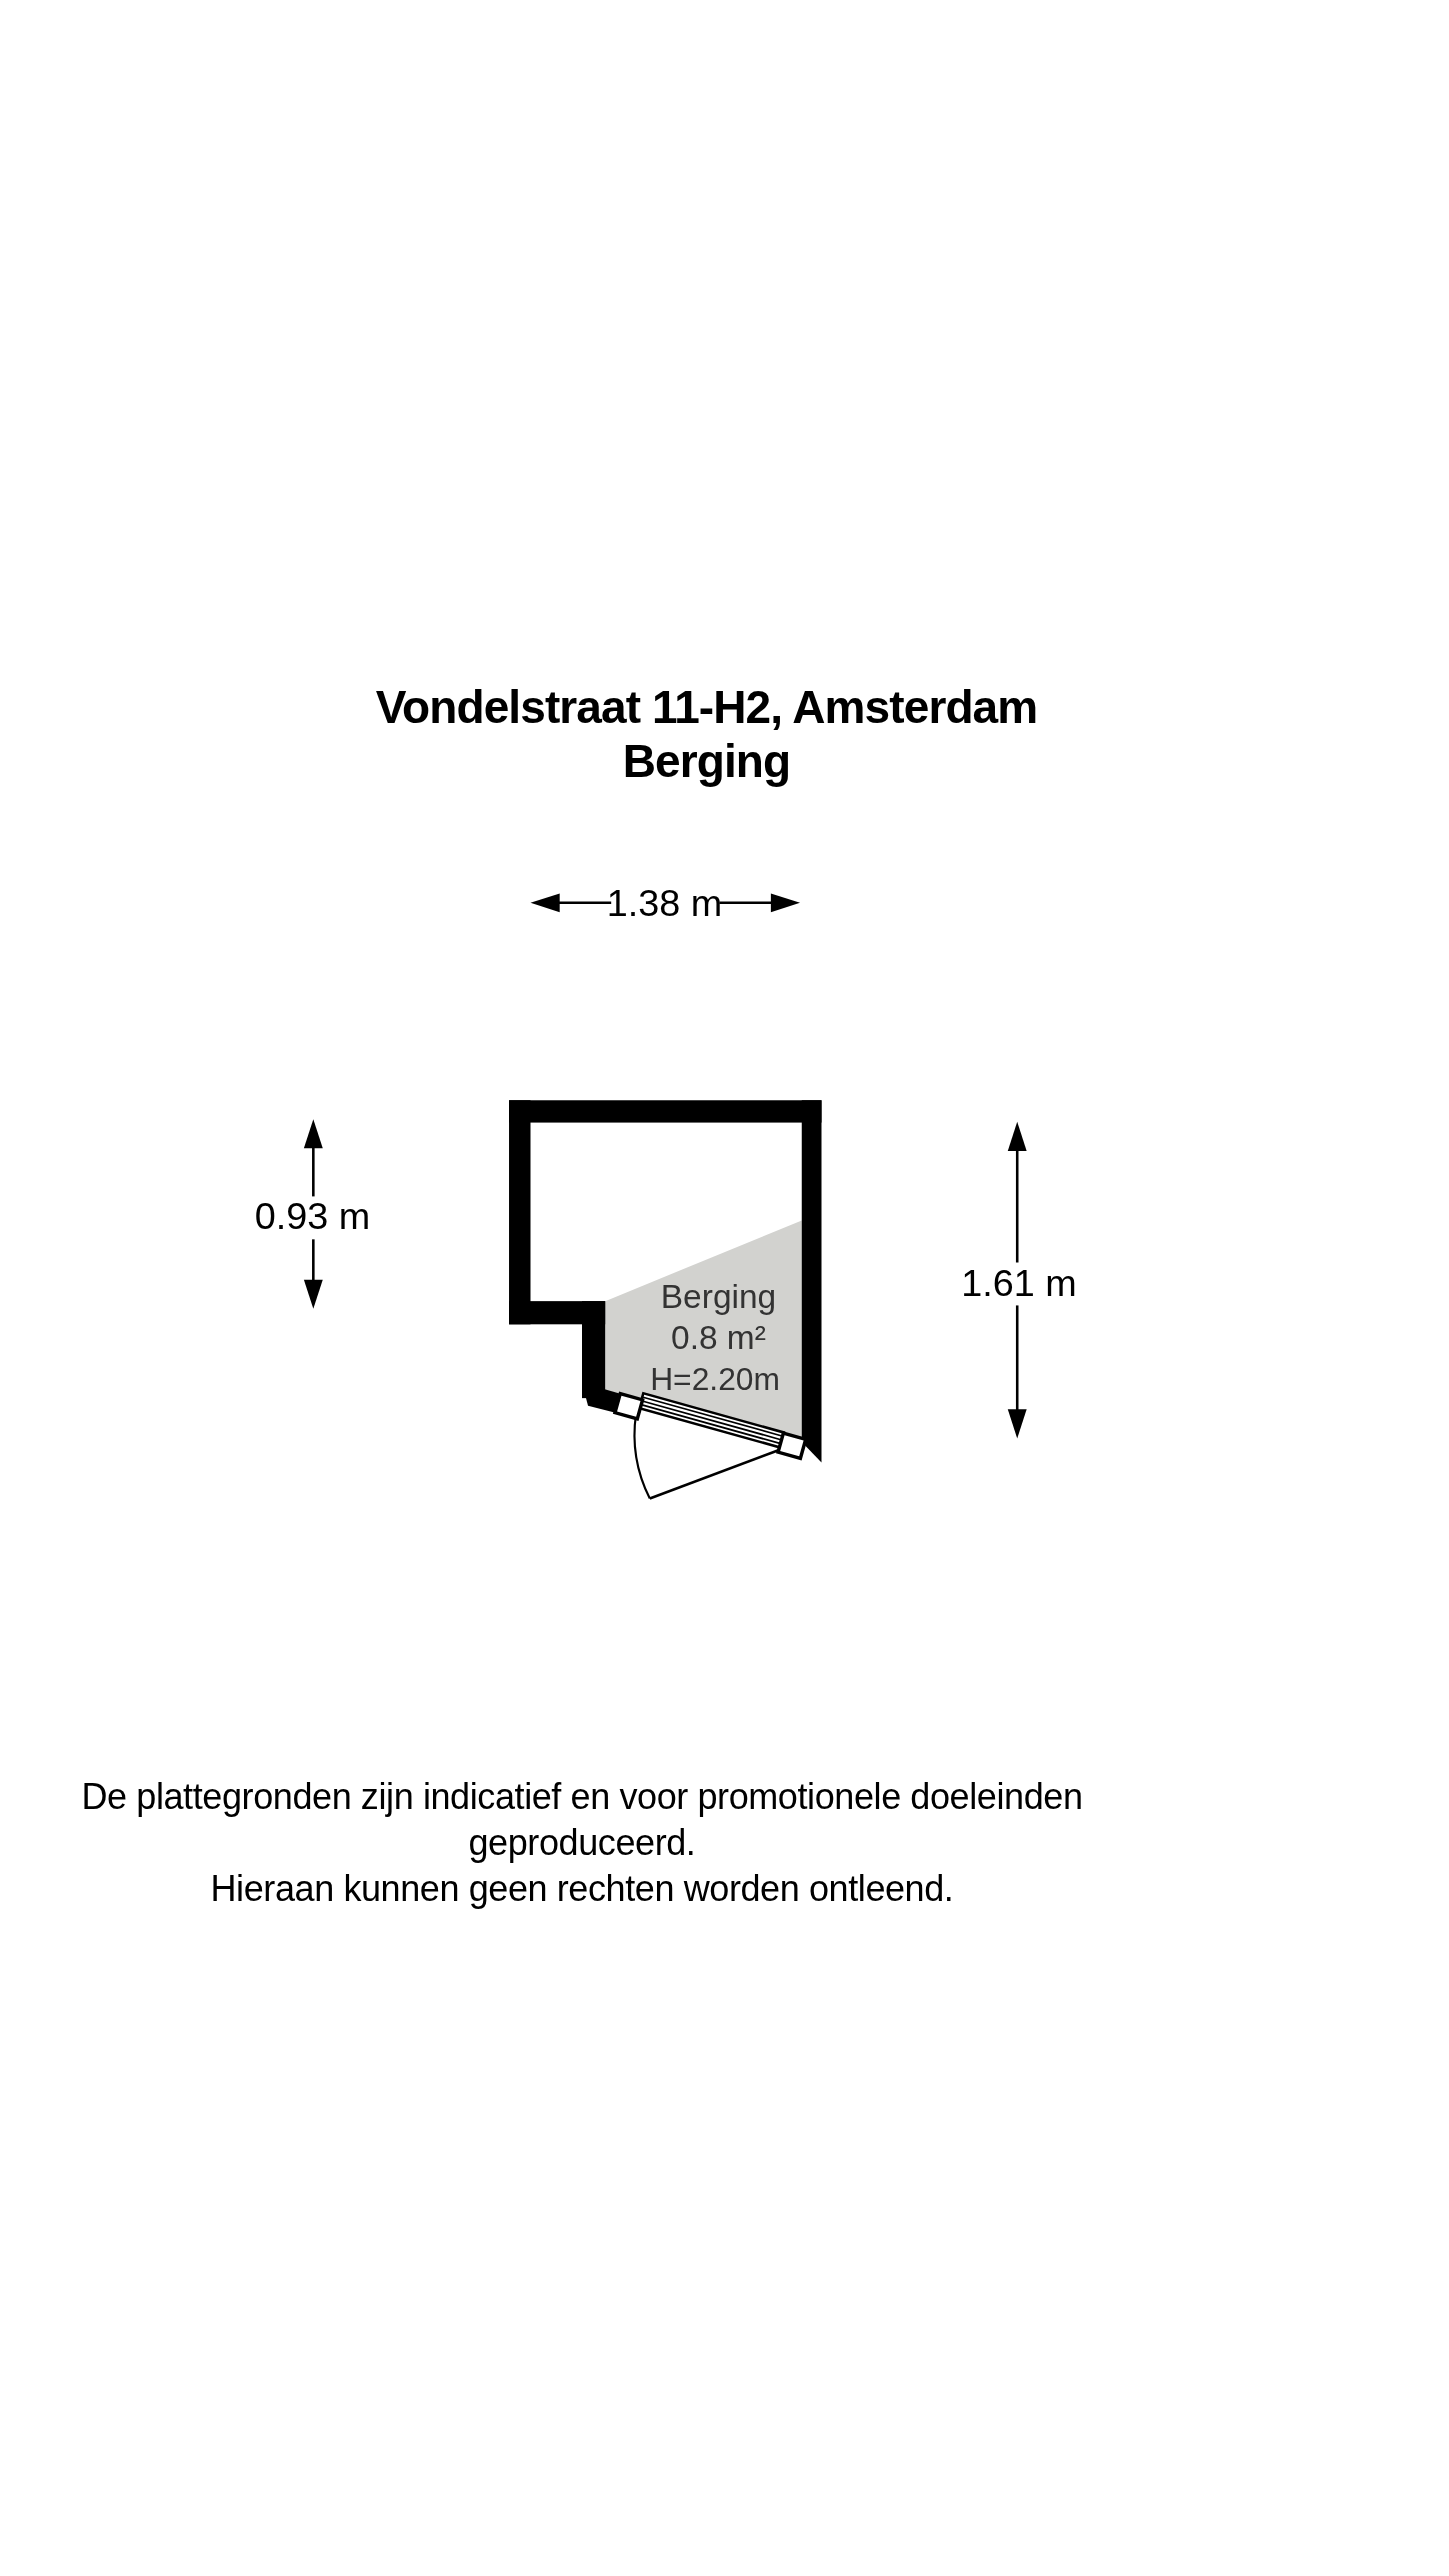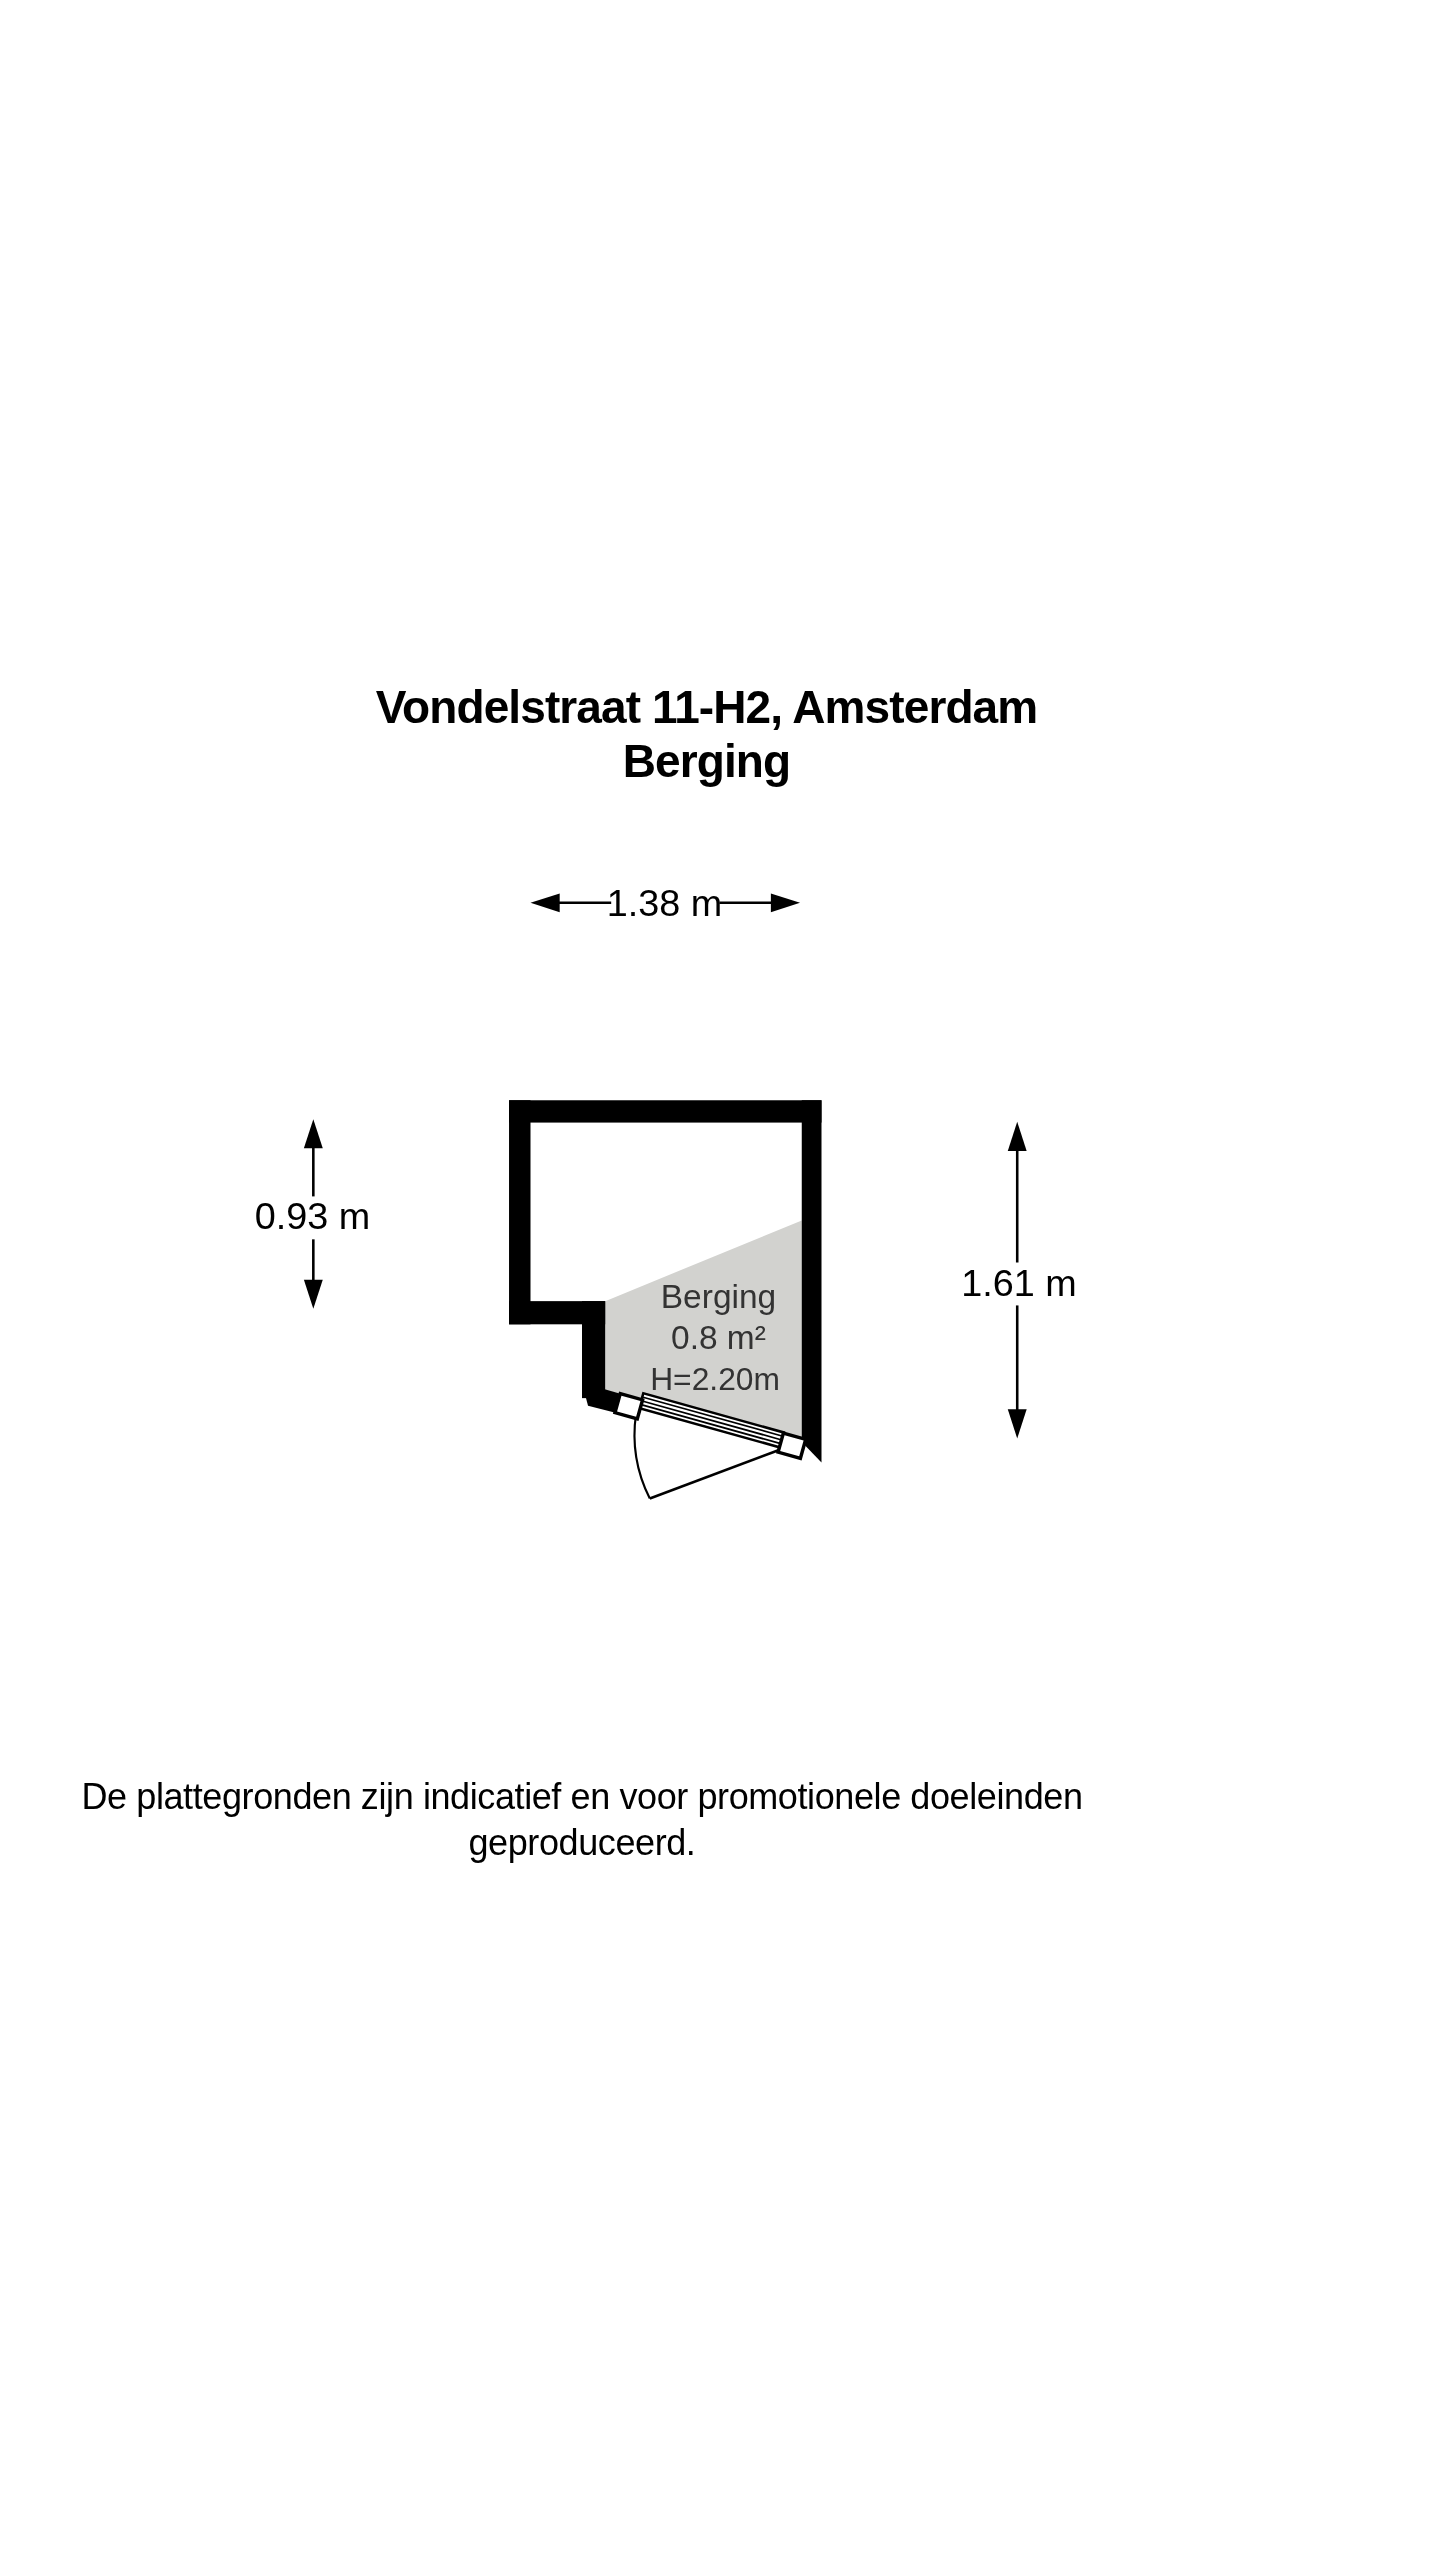--- a/index.html
+++ b/index.html
@@ -137,16 +137,17 @@
     <g>
       <text class="room-text" x="837" y="1523">Berging</text>
       <text class="room-text" x="837" y="1571">0.8 m²</text>
       <text class="room-text room-text-small" x="833" y="1619">H=2.20m</text>
     </g>
 
   </svg>
 
   <div class="footer">
     <div>De plattegronden zijn indicatief en voor promotionele doeleinden geproduceerd.</div>
+    <div>Hieraan kunnen geen rechten worden ontleend.</div>
   </div>
 
 </div>
 
 
 </body></html>

